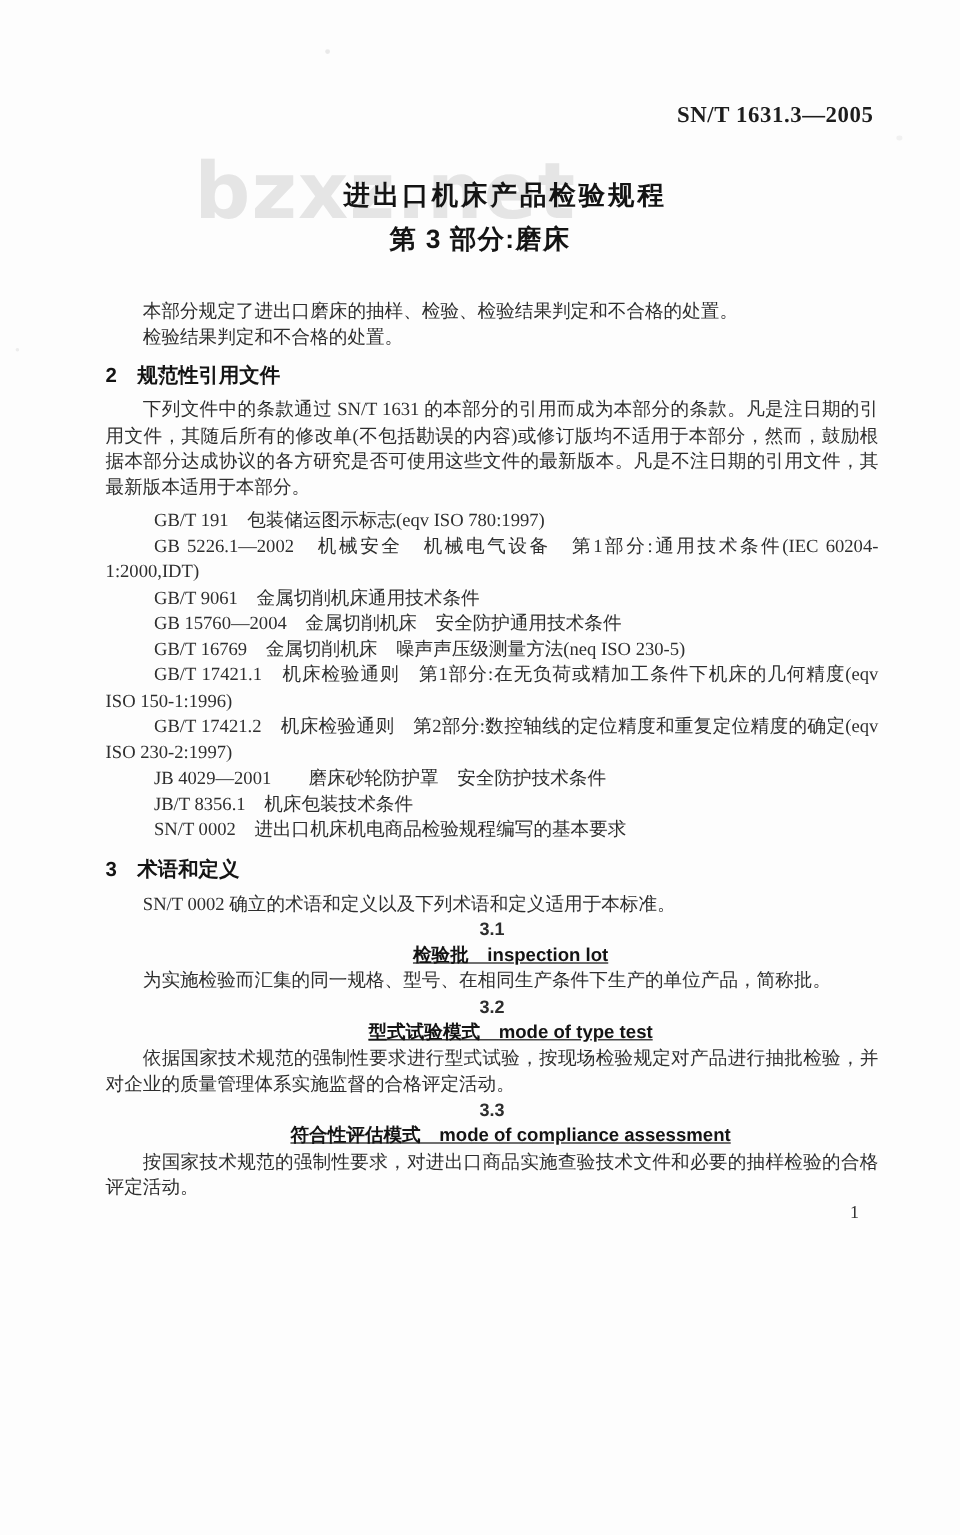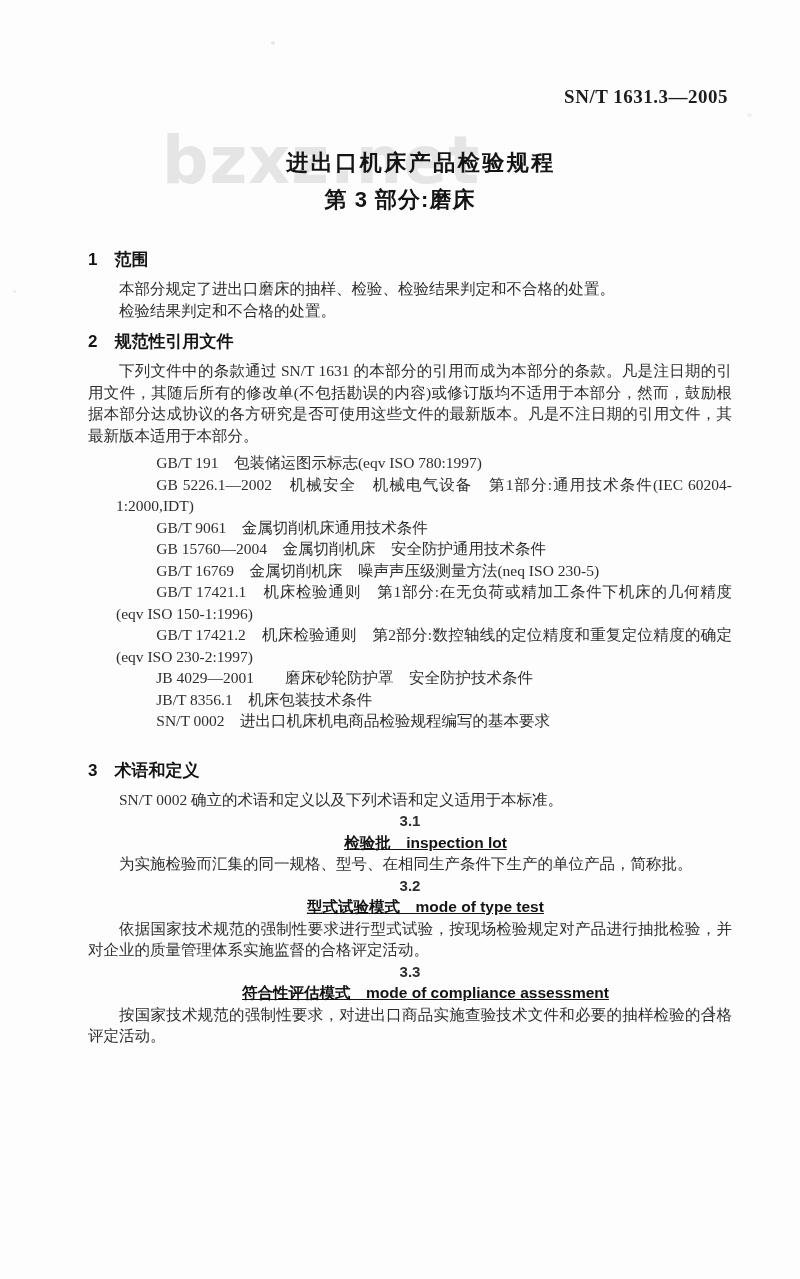--- a/index.html
+++ b/index.html
@@ -61,24 +61,24 @@
   .sec-heading {
     font-family: "Liberation Sans", "DejaVu Sans", sans-serif;
     font-weight: bold;
     font-size: 17px;
     line-height: 22px;
     color: #141414;
     margin: 0 0 7px 0;
     text-align: left;
   }
   .gap-top { margin-top: 10px; }
-  .gap-top-lg { margin-top: 28px; }
+  .gap-top-lg { margin-top: 11px; }
   p.body-par { margin: 0; text-indent: 2em; }
   .refs { margin-top: 6px; }
-  .ref { text-indent: 2.6em; margin-left: 28px; }
+  .ref { text-indent: 2.6em; }
   .term-block { margin: 0; }
   .term-num {
     font-family: "Liberation Sans", "DejaVu Sans", sans-serif;
     font-weight: bold;
     font-size: 15px;
     line-height: 21.5px;
     text-align: center;
   }
   .term-name {
     font-family: "Liberation Sans", "DejaVu Sans", sans-serif;
@@ -117,21 +117,20 @@
 
   <div class="std-code">SN/T 1631.3—2005</div>
 
   <div class="title-block">
     <div class="title-line1">进出口机床产品检验规程</div>
     <div class="title-line2">第 3 部分:磨床</div>
   </div>
 
   <div class="content">
 
-    <div class="sec-heading">1　范围</div>
     <p class="body-par">本部分规定了进出口磨床的抽样、检验、检验结果判定和不合格的处置。</p>
     <p class="body-par">检验结果判定和不合格的处置。</p>
 
     <div class="sec-heading gap-top">2　规范性引用文件</div>
     <p class="body-par">下列文件中的条款通过 SN/T 1631 的本部分的引用而成为本部分的条款。凡是注日期的引用文件，其随后所有的修改单(不包括勘误的内容)或修订版均不适用于本部分，然而，鼓励根据本部分达成协议的各方研究是否可使用这些文件的最新版本。凡是不注日期的引用文件，其最新版本适用于本部分。</p>
 
     <div class="refs">
       <div class="ref">GB/T 191　包装储运图示标志(eqv ISO 780:1997)</div>
       <div class="ref">GB 5226.1—2002　机械安全　机械电气设备　第1部分:通用技术条件(IEC 60204-1:2000,IDT)</div>
       <div class="ref">GB/T 9061　金属切削机床通用技术条件</div>

